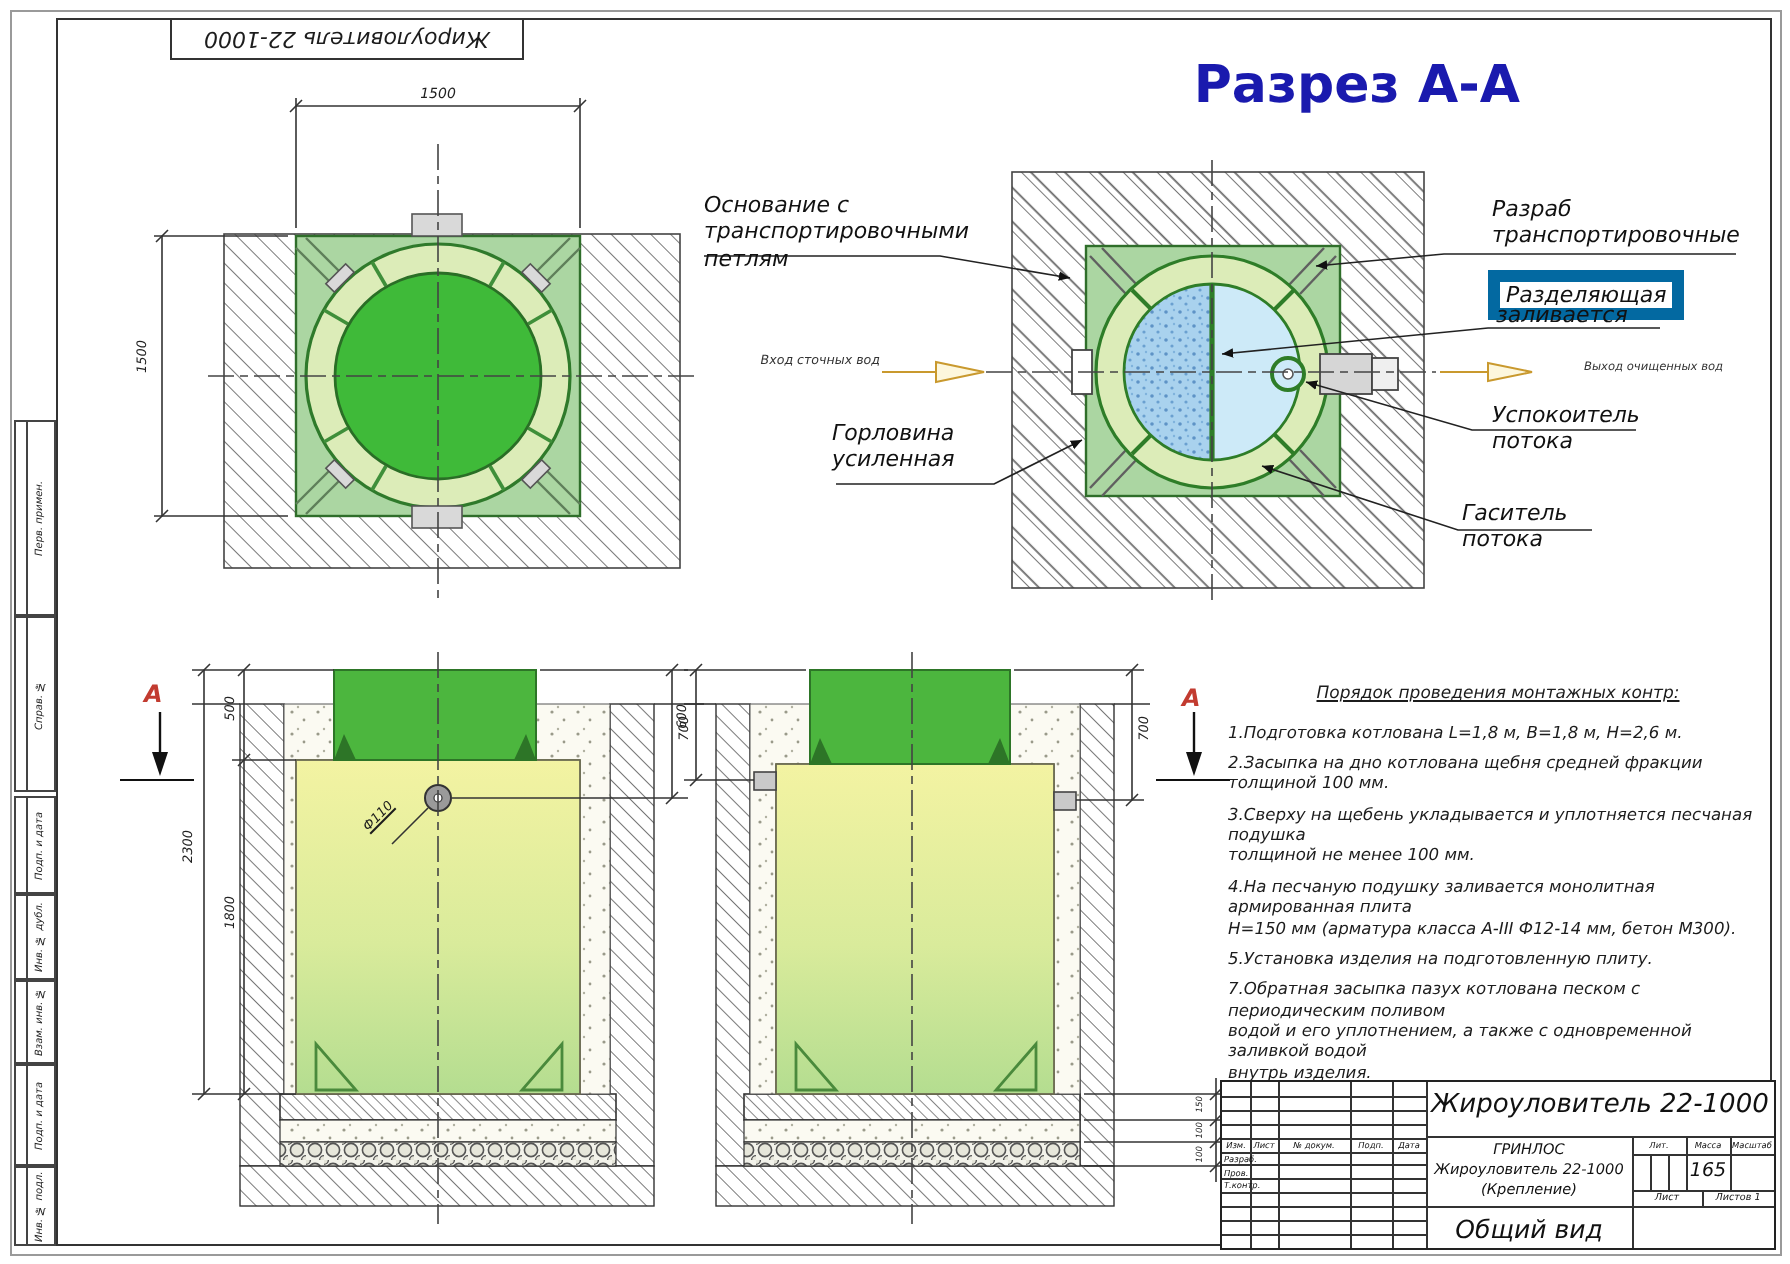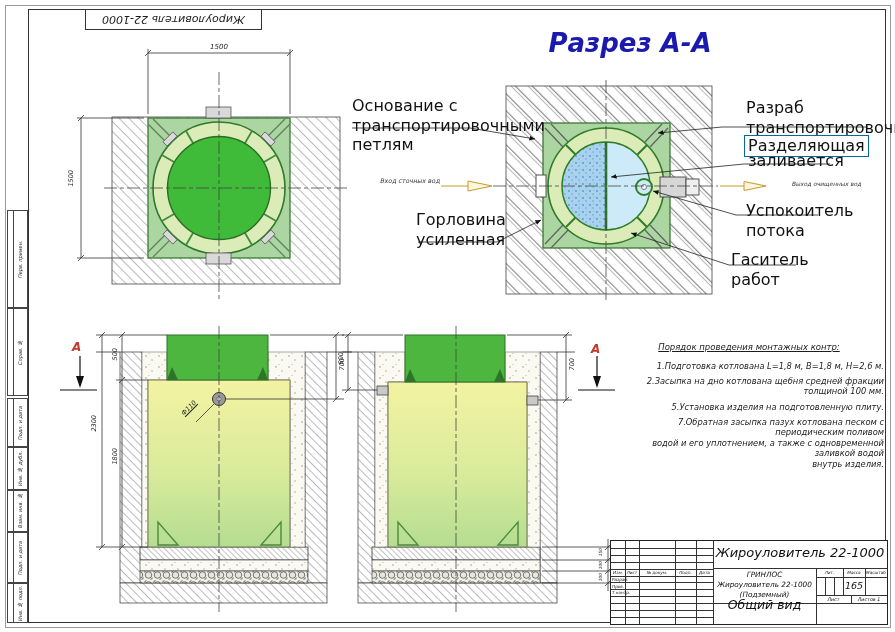--- a/index.html
+++ b/index.html
@@ -9,30 +9,30 @@
   .pre{white-space:pre-line}
   .outer{left:5px;top:5px;width:884px;height:621px;border:1px solid #9a9a9a}
   .frame{left:28px;top:9px;width:858px;height:614px;border:1.3px solid #333;box-sizing:border-box}
   .mbox{left:7px;width:21px;border:1px solid #444;box-sizing:border-box;background:#fff}
   .mbox::after{content:"";position:absolute;top:0;bottom:0;left:5px;width:1px;background:#444}
   .mbox .vt{position:absolute;left:5px;right:0;top:0;bottom:0;display:flex;align-items:center;justify-content:center;
             writing-mode:vertical-rl;transform:rotate(180deg);font-size:5px;font-style:italic;color:#222;white-space:nowrap}
   .stamp{left:85px;top:9px;width:177px;height:21px;border:1px solid #333;box-sizing:border-box;
          display:flex;align-items:center;justify-content:center}
   .stamp span{transform:rotate(180deg);font-size:11px;font-style:italic;white-space:nowrap}
-  .sec-title{left:500px;top:28px;width:260px;text-align:center;font-size:26px;font-weight:bold;font-style:italic;color:#1a1aae}
+  .sec-title{left:500px;top:28px;width:260px;text-align:right;font-size:26px;font-weight:bold;color:#1a1aae}
   .dimh{font-size:7px;font-style:italic;color:#222;text-align:center}
   .vdim{writing-mode:vertical-rl;transform:rotate(180deg);font-size:6.5px;font-style:italic;color:#222;white-space:nowrap}
   .vdim-s{writing-mode:vertical-rl;transform:rotate(180deg);font-size:4.3px;font-style:italic;color:#222;white-space:nowrap}
-  .callout{font-size:16px;line-height:1.22;color:#111}
+  .callout{font-size:11px;font-style:italic;line-height:1.22;color:#111}
   .flowlbl{font-style:italic;color:#333}
   .amark{font-size:12px;font-weight:bold;font-style:italic;color:#c23b30}
   .instr{left:614px;top:342px;width:270px;font-size:8.3px;font-style:italic;color:#1c1c1c;line-height:1.25}
   .instr .t{text-align:center;text-decoration:underline;margin-bottom:8px;font-size:8.5px}
-  .instr .i{text-align:right;white-space:pre-line;margin-bottom:5px}
+  .instr .i{white-space:pre-line;margin-bottom:5px}
   .tblock{left:610px;top:540px;width:276px;height:83px;border:1.3px solid #222;box-sizing:content-box;background:#fff}
   .tblock .vl,.tblock .hl{position:absolute;background:#333}
   .tblock .vl{width:1px}
   .tblock .hl{height:1px}
   .tb-txt{position:absolute;font-style:italic;color:#111}
   .tb-c{text-align:center}
   .tiny{font-size:4.2px}
 </style>
 </head>
 <body>
@@ -320,30 +320,30 @@
   </svg>
 
   <div class="abs sec-title">Разрез А-А</div>
 
   <div class="abs dimh" style="left:189px;top:43px;width:60px">1500</div>
   <div class="abs vdim" style="left:67px;top:170px">1500</div>
 
   <div class="abs callout pre" style="left:352px;top:96px;width:152px">Основание с
 транспортировочными
 петлям</div>
-  <div class="abs callout pre" style="left:416px;top:210px;width:82px;text-align:center">Горловина
+  <div class="abs callout pre" style="left:416px;top:210px;width:82px;text-align:left">Горловина
 усиленная</div>
   <div class="abs callout pre" style="left:746px;top:98px;width:140px">Разраб
 транспортировочные</div>
-  <div class="abs callout" style="left:744px;top:135px;border:1px solid #0369a1;padding:0 3px">Разделяющая</div>
+  <div class="abs callout" style="left:744px;top:135px;border:6px solid #0369a1;padding:0 3px">Разделяющая</div>
   <div class="abs callout" style="left:748px;top:151px">заливается</div>
   <div class="abs callout pre" style="left:746px;top:201px;width:110px">Успокоитель
 потока</div>
   <div class="abs callout pre" style="left:731px;top:250px;width:100px">Гаситель
-работ</div>
+потока</div>
 
   <div class="abs flowlbl" style="left:378px;top:177px;width:62px;font-size:6.3px;text-align:right">Вход сточных вод</div>
   <div class="abs flowlbl" style="left:792px;top:181px;width:75px;font-size:5.8px">Выход очищенных вод</div>
 
   <div class="abs amark" style="left:72px;top:340px">А</div>
   <div class="abs vdim" style="left:111px;top:348px">500</div>
   <div class="abs vdim" style="left:90px;top:415px">2300</div>
   <div class="abs vdim" style="left:111px;top:448px">1800</div>
   <div class="abs vdim" style="left:338px;top:358px">700</div>
   <div class="abs" style="left:180px;top:404px;font-size:6.5px;font-style:italic;text-decoration:underline;transform:rotate(-45deg)">Ф110</div>
@@ -352,20 +352,24 @@
   <div class="abs vdim" style="left:337px;top:352px">600</div>
   <div class="abs vdim" style="left:568px;top:358px">700</div>
   <div class="abs vdim-s" style="left:598px;top:548px">150</div>
   <div class="abs vdim-s" style="left:598px;top:561px">100</div>
   <div class="abs vdim-s" style="left:598px;top:573px">100</div>
 
   <div class="abs instr">
     <div class="t">Порядок проведения монтажных контр:</div>
     <div class="i">1.Подготовка котлована L=1,8 м, В=1,8 м, Н=2,6 м.</div>
     <div class="i">2.Засыпка на дно котлована щебня средней фракции толщиной 100 мм.</div>
+    <div class="i">3.Сверху на щебень укладывается и уплотняется песчаная подушка
+толщиной не менее 100 мм.</div>
+    <div class="i">4.На песчаную подушку заливается монолитная армированная плита
+Н=150 мм (арматура класса А-III Ф12-14 мм, бетон М300).</div>
     <div class="i">5.Установка изделия на подготовленную плиту.</div>
     <div class="i">7.Обратная засыпка пазух котлована песком с периодическим поливом
 водой и его уплотнением, а также с одновременной заливкой водой
 внутрь изделия.</div>
   </div>
 
   <div class="abs tblock">
     <div class="vl" style="left:14px;top:0;height:83px"></div>
     <div class="vl" style="left:28px;top:0;height:83px"></div>
     <div class="vl" style="left:64px;top:0;height:83px"></div>
@@ -398,22 +402,22 @@
     <div class="tb-txt tiny tb-c" style="left:28px;top:28.6px;width:36px">№ докум.</div>
     <div class="tb-txt tiny tb-c" style="left:64px;top:28.6px;width:21px">Подп.</div>
     <div class="tb-txt tiny tb-c" style="left:85px;top:28.6px;width:17px">Дата</div>
     <div class="tb-txt tiny" style="left:1px;top:35.6px">Разраб.</div>
     <div class="tb-txt tiny" style="left:1px;top:42.5px">Пров.</div>
     <div class="tb-txt tiny" style="left:1px;top:49.4px">Т.контр.</div>
 
     <div class="tb-txt tb-c" style="left:102px;top:4px;width:174px;font-size:13px">Жироуловитель 22-1000</div>
     <div class="tb-txt tb-c" style="left:102px;top:29px;width:103px;font-size:7.3px">ГРИНЛОС</div>
     <div class="tb-txt tb-c" style="left:102px;top:39px;width:103px;font-size:7.3px">Жироуловитель 22-1000</div>
-    <div class="tb-txt tb-c" style="left:102px;top:49px;width:103px;font-size:7.3px">(Подземный)</div>
-    <div class="tb-txt tb-c" style="left:102px;top:56px;width:103px;font-size:12.5px">Общий вид</div>
+    <div class="tb-txt tb-c" style="left:102px;top:49px;width:103px;font-size:7.3px">(Крепление)</div>
+    <div class="tb-txt tb-c" style="left:102px;top:66px;width:103px;font-size:12.5px">Общий вид</div>
     <div class="tb-txt tiny tb-c" style="left:205px;top:29px;width:27px">Лит.</div>
     <div class="tb-txt tiny tb-c" style="left:232px;top:29px;width:22px">Масса</div>
     <div class="tb-txt tiny tb-c" style="left:254px;top:29px;width:22px">Масштаб</div>
     <div class="tb-txt tb-c" style="left:232px;top:39px;width:22px;font-size:9.5px">165</div>
     <div class="tb-txt tb-c" style="left:205px;top:55.5px;width:35px;font-size:4.8px">Лист</div>
     <div class="tb-txt tb-c" style="left:240px;top:55.5px;width:36px;font-size:4.8px">Листов 1</div>
   </div>
 
 </div>
 

